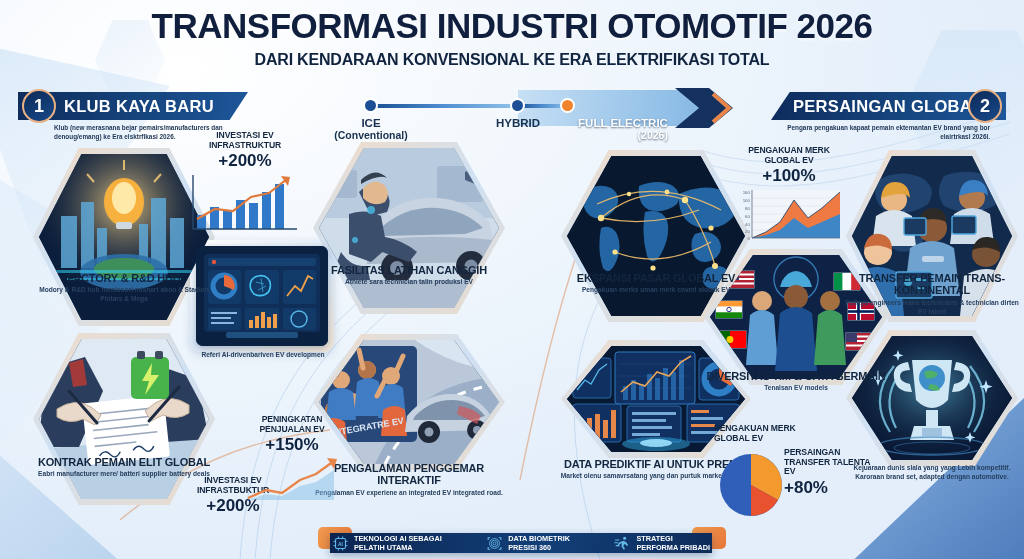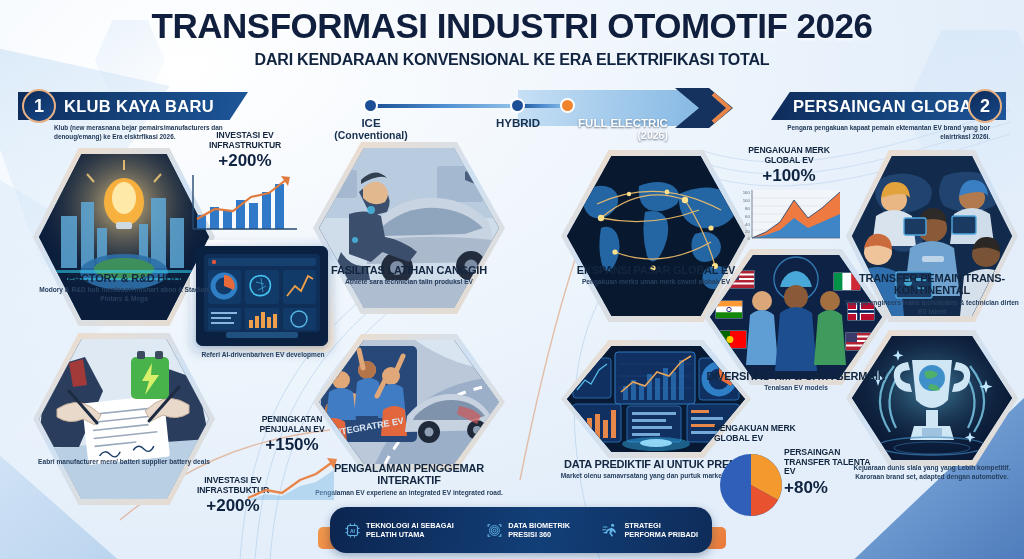--- a/index.html
+++ b/index.html
@@ -129,25 +129,25 @@
   .stat { position: absolute; text-align: center; z-index: 8; }
   .stat-label {
     font-size: 8.6px; font-weight: bold; color: #13263f;
     line-height: 1.12; letter-spacing: -.1px;
   }
   .stat-value {
     font-size: 17px; font-weight: bold; color: #0f2340; margin-top: 1px;
   }
   
   .footer {
-    position: absolute; left: 330px; bottom: 6px; width: 382px; height: 46px;
+    position: absolute; left: 330px; bottom: 6px; width: 382px; height: 20px;
     background: linear-gradient(100deg, #0c2550, #123f78 55%, #0e2c5a);
-    border-radius: 16px; z-index: 9;
+    border-radius: 0; z-index: 9;
     display: flex; align-items: center; justify-content: space-between;
-    padding: 0 14px; box-shadow: 0 3px 9px rgba(18,45,85,.35);
+    padding: 0 2px; box-shadow: 0 3px 9px rgba(18,45,85,.35);
   }
   .foot-item { display: flex; align-items: center; gap: 5px; }
   .foot-text { color: #fff; font-size: 7.3px; font-weight: bold; line-height: 1.3; }
   .foot-ico { width: 17px; height: 17px; flex: 0 0 17px; }
   .foot-tab {
     position: absolute; bottom: 10px; width: 34px; height: 22px;
     background: linear-gradient(120deg, #f09b4e, #e8773a); border-radius: 5px; z-index: 8;
   }
   svg { display: block; }
 </style>
@@ -361,20 +361,21 @@
       </g>
       <g>
         <rect x="92" y="18" width="38" height="42" rx="5" fill="#49b34b"></rect>
         <rect x="98" y="12" width="8" height="8" rx="2" fill="#3b4a5e"></rect>
         <rect x="116" y="12" width="8" height="8" rx="2" fill="#3b4a5e"></rect>
         <path d="M113 24 L103 42 L110 42 L106 56 L120 36 L112 36 Z" fill="#d7f16b"></path>
       </g>
     </svg>
   </div>
   <div class="card-cap" style="left:28px;top:456px;width:192px;">
+    <div class="cap-title">KONTRAK PEMAIN ELIT GLOBAL</div>
     <div class="cap-sub">Eabri manufacturer mere/ batteri supplier battery deals</div>
   </div>
 
   <div class="stat" style="left:178px;top:432px;width:110px;margin-top:44px;">
     <div class="stat-label">INVESTASI EV INFRASTBUKTUR</div>
     <div class="stat-value">+200%</div>
   </div>
 
   <div class="stat" style="left:240px;top:415px;width:104px;">
     <div class="stat-label">PENINGKATAN PENJUALAN EV</div>
@@ -502,21 +503,21 @@
           <circle cx="118" cy="44" r="3.2"></circle>
           <circle cx="148" cy="110" r="3"></circle>
         <circle cx="48" cy="96" r="2.6"></circle>
           <circle cx="86" cy="112" r="2.6"></circle>
           <circle cx="144" cy="72" r="2.6"></circle>
         <circle cx="100" cy="36" r="2.4"></circle>
           <circle cx="62" cy="38" r="2.2"></circle>
       </g>
     </svg>
   </div>
-  <div class="card-cap" style="left:558px;top:264px;width:196px;">
+  <div class="card-cap" style="left:558px;top:272px;width:196px;">
     <div class="cap-title">EKSPANSI PASAR GLOBAL EV</div>
     <div class="cap-sub">Pengakuan merks uman merk cnverl alobak EV</div>
   </div>
 
   <div class="stat" style="left:730px;top:146px;width:118px;">
     <div class="stat-label">PENGAKUAN MERK GLOBAL EV</div>
     <div class="stat-value">+100%</div>
     <svg width="110" height="56" viewBox="0 0 110 56" style="margin:2px auto 0;">
       <rect x="18" y="2" width="88" height="48" fill="#f2f6fb"></rect>
       <g stroke="#d6e0ea" stroke-width=".6">

